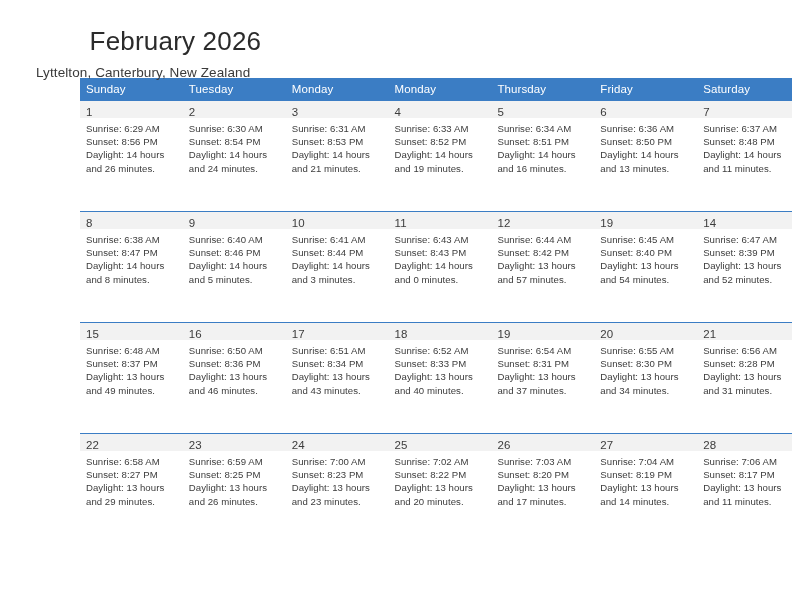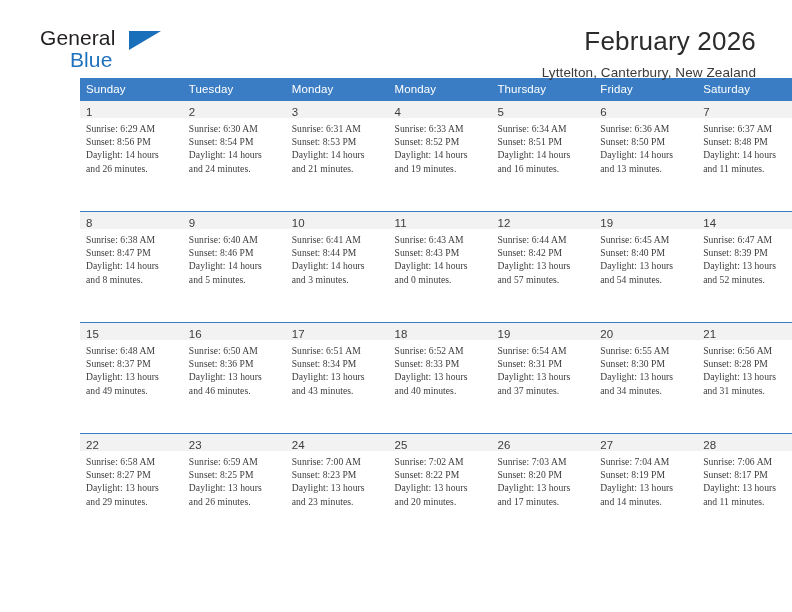--- a/index.html
+++ b/index.html
@@ -71,21 +71,21 @@
     color: #2b2b2b;
     line-height: 30px;
     font-weight: normal;
     margin: 0;
     letter-spacing: 0.2px;
   }
   .cal-subtitle {
     font-size: 13.5px;
     color: #3a3a3a;
     line-height: 18px;
-    margin: 8px 0 0 0;
+    margin: 8px 11px 0 0;
     font-weight: normal;
     letter-spacing: 0.1px;
   }
 
   
   .calendar {
     margin-top: 6px;
     width: 720px;
     margin-left: 44px;
   }
@@ -124,42 +124,36 @@
     box-sizing: border-box;
   }
   .day-num {
     font-size: 11.5px;
     color: #3c3c3c;
     line-height: 15px;
     letter-spacing: 0.1px;
   }
   .day-body {
     padding: 4px 4px 0 6px;
-    font-family: Liberation Serif, serif;
   }
   .day-line {
     font-size: 9.6px;
     line-height: 13.2px;
     color: #3c3c3c;
     white-space: nowrap;
     letter-spacing: 0.05px;
   }
 </style>
 </head>
 <body>
 
 <div class="page">
 
   <div class="header">
 
-    <div class="brand">
-      <span class="brand-general">General</span>
-      <span class="brand-triangle"></span>
-      <span class="brand-blue">Blue</span>
-    </div>
 
     <div class="title-block">
       <h1 class="cal-title">February 2026</h1>
       <p class="cal-subtitle">Lyttelton, Canterbury, New Zealand</p>
     </div>
 
   </div>
 
   <div class="calendar">
 

